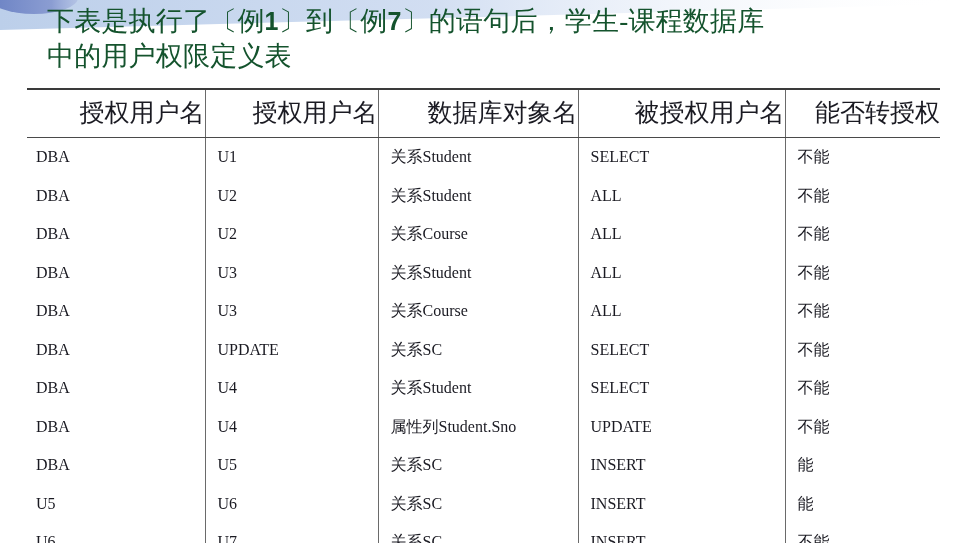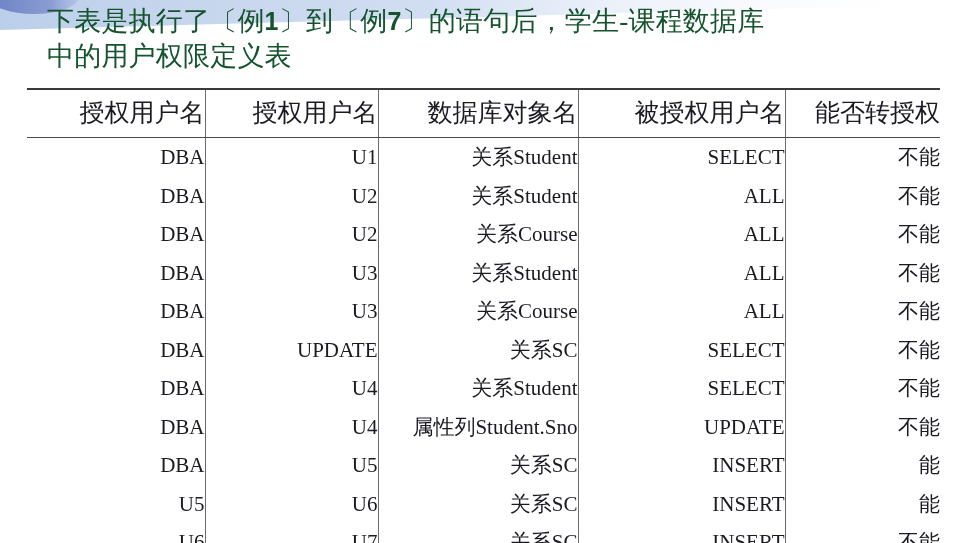--- a/index.html
+++ b/index.html
@@ -62,22 +62,22 @@
     padding: 6px 0 8px 0;
     height: 26px;
     border-top: 2px solid #3a3a3a;
     border-bottom: 1.5px solid #4a4a4a;
     border-left: 1px solid #6a6a6a;
     margin-top: 18px;
   }
   #perm-table thead th:first-child { border-left: none; }
 
   #perm-table tbody td {
-    font-size: 21px;
-    text-align: right;
+    font-size: 16px;
+    text-align: left;
     padding: 0 0 0 12px;
     height: 38.5px;
     line-height: 38.5px;
     border-left: 1px solid #6a6a6a;
     vertical-align: middle;
     white-space: nowrap;
     overflow: hidden;
   }
   #perm-table tbody td:first-child { border-left: none; padding-left: 9px; }
 

